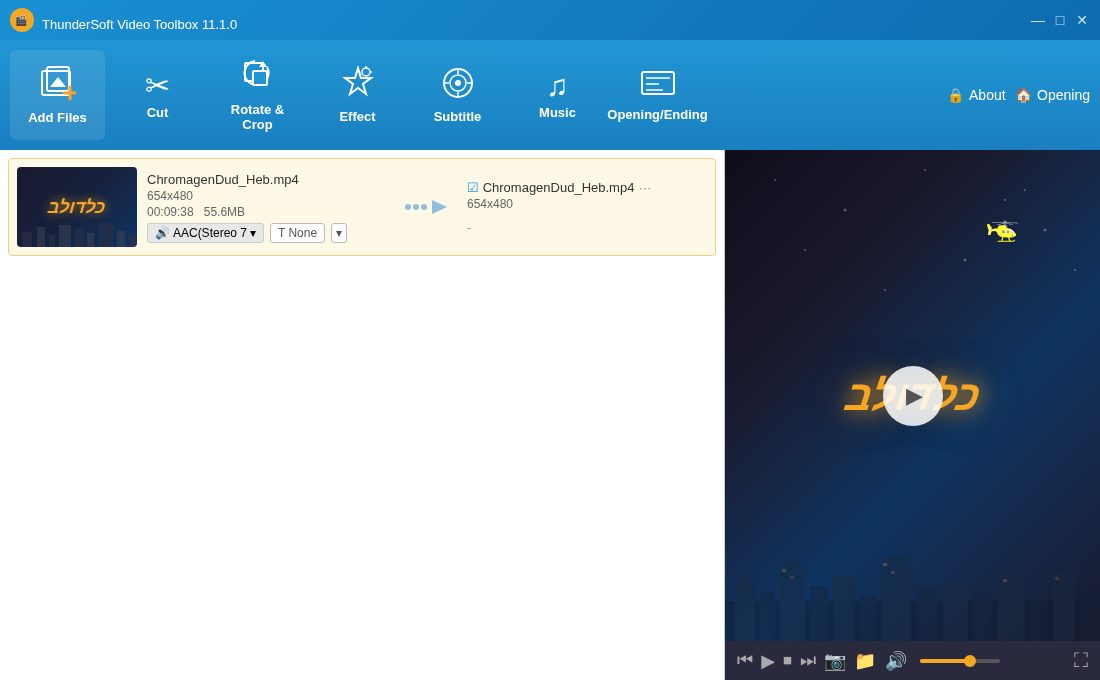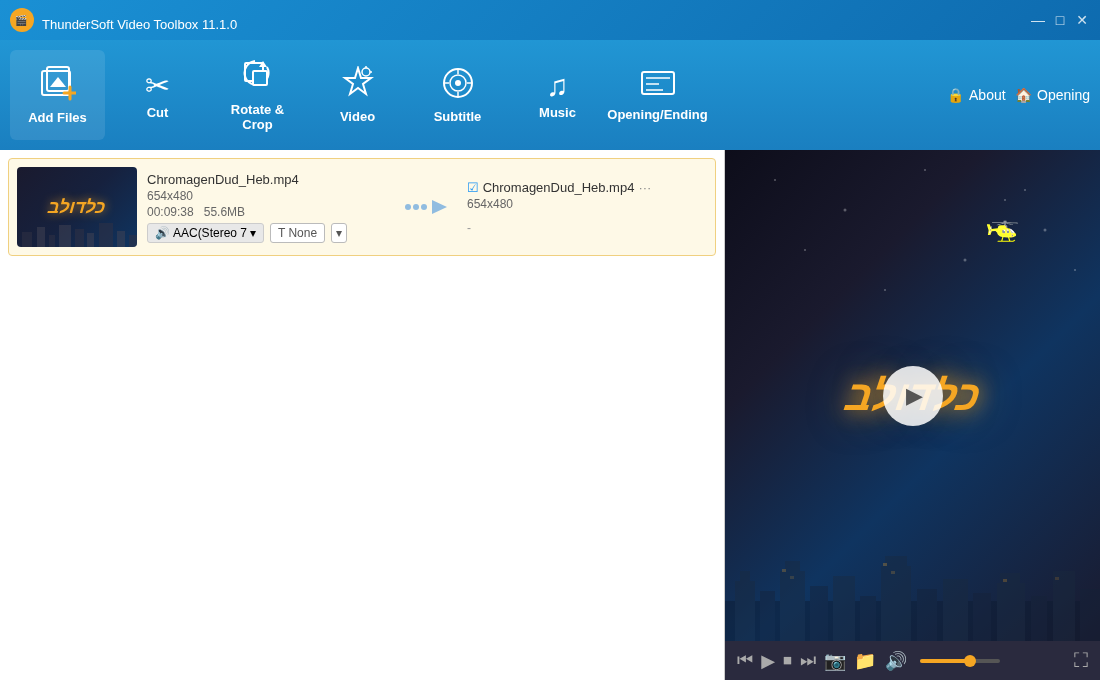--- a/index.html
+++ b/index.html
@@ -207,21 +207,21 @@
 
   <div class="toolbar-item">
     <span class="toolbar-item-icon">
       <svg width="34" height="34" viewBox="0 0 34 34">
         <polygon points="17,2 20,12 30,12 22,18 25,28 17,22 9,28 12,18 4,12 14,12" fill="none" stroke="white" stroke-width="2"></polygon>
         <circle cx="25" cy="6" r="4" fill="none" stroke="white" stroke-width="1.5"></circle>
         <line x1="25" y1="2" x2="25" y2="0" stroke="white" stroke-width="1.5"></line>
         <line x1="29" y1="6" x2="31" y2="6" stroke="white" stroke-width="1.5"></line>
       </svg>
     </span>
-    <span class="toolbar-item-label">Video</span>
+    <span class="toolbar-item-label">Effect</span>
   </div>
 
   <div class="toolbar-item">
     <span class="toolbar-item-icon">
       <svg width="34" height="34" viewBox="0 0 34 34">
         <circle cx="17" cy="17" r="14" fill="none" stroke="white" stroke-width="2"></circle>
         <circle cx="17" cy="17" r="8" fill="none" stroke="white" stroke-width="1.5"></circle>
         <circle cx="17" cy="17" r="3" fill="white"></circle>
         <line x1="17" y1="3" x2="17" y2="8" stroke="white" stroke-width="1.5"></line>
         <line x1="17" y1="26" x2="17" y2="31" stroke="white" stroke-width="1.5"></line>

